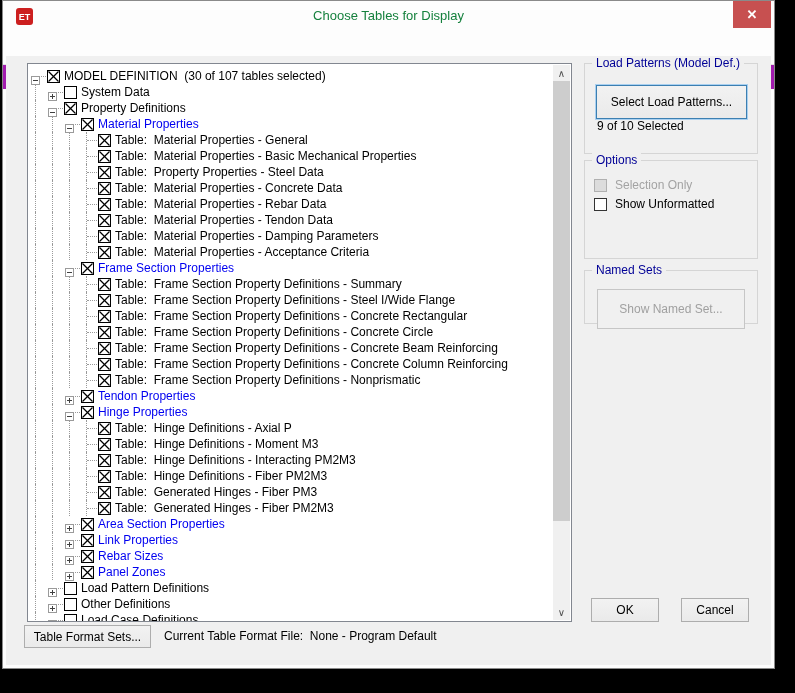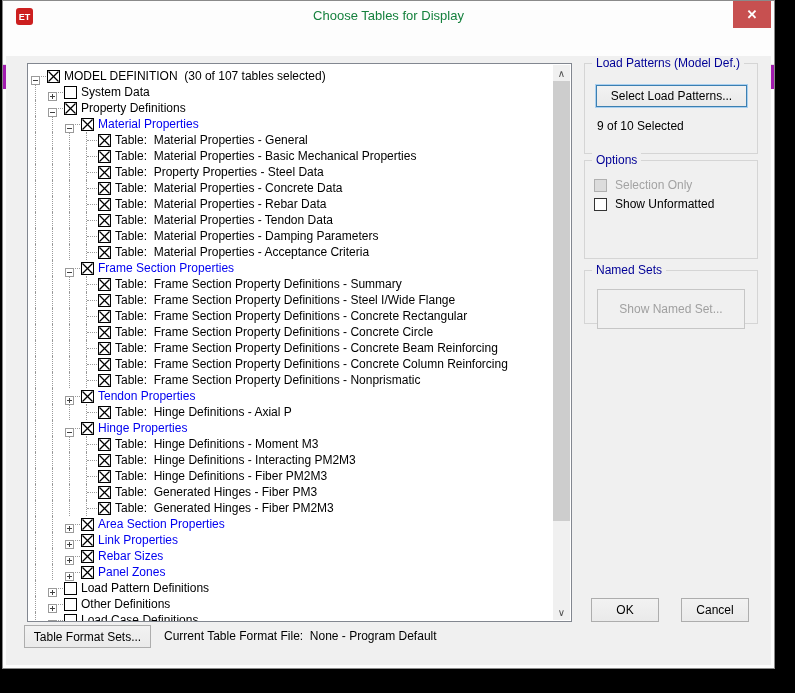--- a/index.html
+++ b/index.html
@@ -44,21 +44,21 @@
   
   .group { position:absolute; border:1px solid #d5d5d5; }
   .group-label { position:absolute; top:-8px; left:7px; background:#f0f0f0; padding:0 4px;
                  font-size:12px; color:#000096; }
   .g-loadpat { left:578px; top:7px; width:174px; height:91px; }
   .g-options { left:578px; top:104px; width:174px; height:99px; }
   .g-named   { left:578px; top:214px; width:174px; height:54px; }
   .btn { border:1px solid #adadad; background:linear-gradient(#f2f2f2,#eaeaea);
          font-size:12px; color:#000; font-family:"Liberation Sans", sans-serif;
          display:flex; align-items:center; justify-content:center; cursor:default; }
-  .btn-select { position:absolute; left:11px; top:21px; width:151px; height:22px;
+  .btn-select { position:absolute; left:11px; top:21px; width:151px; height:34px;
                 border:1px solid #3c7fb1; box-shadow:0 0 0 1px #a9d0f0; }
   .status-line { position:absolute; left:12px; top:55px; font-size:12px; color:#000; }
   .chk-row { position:absolute; left:9px; display:flex; align-items:center; gap:8px; font-size:12px; }
   .chk-row.disabled { color:#a3a3a3; }
   .chk { width:13px; height:13px; border:1px solid #333; background:#fff; display:inline-block; }
   .chk.disabled { border:1px solid #b0b0b0; background:#dcdcdc; }
   .btn-named { position:absolute; left:12px; top:18px; width:148px; height:40px;
                border:1px solid #c6c6c6; background:#f0f0f0; color:#a0a0a0; }
   
   .btn-ok { position:absolute; left:585px; top:542px; width:68px; height:24px; }
@@ -202,33 +202,33 @@
               </svg></span><span class="lbl" style="left:86px">Table:  Frame Section Property Definitions - Nonprismatic</span></div>
           <div class="trow"><span class="guide" style="left:6px"></span><span class="guide" style="left:23px"></span><span class="expander" style="left:36px"><svg width="9" height="9" viewBox="0 0 9 9">
                 <rect x="0.5" y="0.5" width="8" height="8" fill="#fff" stroke="#9a9a9a"></rect>
                 <line x1="2" y1="4.5" x2="7" y2="4.5" stroke="#404040"></line>
                 <line x1="4.5" y1="2" x2="4.5" y2="7" stroke="#404040"></line>
               </svg></span><span class="hstub" style="left:46px;width:5px"></span><span class="cbox" style="left:52px"><svg width="13" height="13" viewBox="0 0 13 13">
                 <rect x="0.5" y="0.5" width="12" height="12" fill="#fff" stroke="#000"></rect>
                 <line x1="1.5" y1="1.5" x2="11.5" y2="11.5" stroke="#000" stroke-width="1.3"></line>
                 <line x1="11.5" y1="1.5" x2="1.5" y2="11.5" stroke="#000" stroke-width="1.3"></line>
               </svg></span><span class="lbl blue" style="left:69px">Tendon Properties</span></div>
+          <div class="trow"><span class="guide" style="left:6px"></span><span class="guide" style="left:23px"></span><span class="expander" style="left:36px"><svg width="9" height="9" viewBox="0 0 9 9">
+                <rect x="0.5" y="0.5" width="8" height="8" fill="#fff" stroke="#9a9a9a"></rect>
+                <line x1="2" y1="4.5" x2="7" y2="4.5" stroke="#404040"></line>
+              </svg></span><span class="hstub" style="left:46px;width:5px"></span><span class="cbox" style="left:52px"><svg width="13" height="13" viewBox="0 0 13 13">
+                <rect x="0.5" y="0.5" width="12" height="12" fill="#fff" stroke="#000"></rect>
+                <line x1="1.5" y1="1.5" x2="11.5" y2="11.5" stroke="#000" stroke-width="1.3"></line>
+                <line x1="11.5" y1="1.5" x2="1.5" y2="11.5" stroke="#000" stroke-width="1.3"></line>
+              </svg></span><span class="lbl blue" style="left:69px">Hinge Properties</span></div>
           <div class="trow"><span class="guide" style="left:6px"></span><span class="guide" style="left:23px"></span><span class="guide" style="left:40px"></span><span class="guide" style="left:57px"></span><span class="hstub" style="left:58px;width:10px"></span><span class="cbox" style="left:69px"><svg width="13" height="13" viewBox="0 0 13 13">
                 <rect x="0.5" y="0.5" width="12" height="12" fill="#fff" stroke="#000"></rect>
                 <line x1="1.5" y1="1.5" x2="11.5" y2="11.5" stroke="#000" stroke-width="1.3"></line>
                 <line x1="11.5" y1="1.5" x2="1.5" y2="11.5" stroke="#000" stroke-width="1.3"></line>
               </svg></span><span class="lbl" style="left:86px">Table:  Hinge Definitions - Axial P</span></div>
-          <div class="trow"><span class="guide" style="left:6px"></span><span class="guide" style="left:23px"></span><span class="expander" style="left:36px"><svg width="9" height="9" viewBox="0 0 9 9">
-                <rect x="0.5" y="0.5" width="8" height="8" fill="#fff" stroke="#9a9a9a"></rect>
-                <line x1="2" y1="4.5" x2="7" y2="4.5" stroke="#404040"></line>
-              </svg></span><span class="hstub" style="left:46px;width:5px"></span><span class="cbox" style="left:52px"><svg width="13" height="13" viewBox="0 0 13 13">
-                <rect x="0.5" y="0.5" width="12" height="12" fill="#fff" stroke="#000"></rect>
-                <line x1="1.5" y1="1.5" x2="11.5" y2="11.5" stroke="#000" stroke-width="1.3"></line>
-                <line x1="11.5" y1="1.5" x2="1.5" y2="11.5" stroke="#000" stroke-width="1.3"></line>
-              </svg></span><span class="lbl blue" style="left:69px">Hinge Properties</span></div>
           <div class="trow"><span class="guide" style="left:6px"></span><span class="guide" style="left:23px"></span><span class="guide" style="left:40px"></span><span class="guide" style="left:57px"></span><span class="hstub" style="left:58px;width:10px"></span><span class="cbox" style="left:69px"><svg width="13" height="13" viewBox="0 0 13 13">
                 <rect x="0.5" y="0.5" width="12" height="12" fill="#fff" stroke="#000"></rect>
                 <line x1="1.5" y1="1.5" x2="11.5" y2="11.5" stroke="#000" stroke-width="1.3"></line>
                 <line x1="11.5" y1="1.5" x2="1.5" y2="11.5" stroke="#000" stroke-width="1.3"></line>
               </svg></span><span class="lbl" style="left:86px">Table:  Hinge Definitions - Moment M3</span></div>
           <div class="trow"><span class="guide" style="left:6px"></span><span class="guide" style="left:23px"></span><span class="guide" style="left:40px"></span><span class="guide" style="left:57px"></span><span class="hstub" style="left:58px;width:10px"></span><span class="cbox" style="left:69px"><svg width="13" height="13" viewBox="0 0 13 13">
                 <rect x="0.5" y="0.5" width="12" height="12" fill="#fff" stroke="#000"></rect>
                 <line x1="1.5" y1="1.5" x2="11.5" y2="11.5" stroke="#000" stroke-width="1.3"></line>
                 <line x1="11.5" y1="1.5" x2="1.5" y2="11.5" stroke="#000" stroke-width="1.3"></line>
               </svg></span><span class="lbl" style="left:86px">Table:  Hinge Definitions - Interacting PM2M3</span></div>

